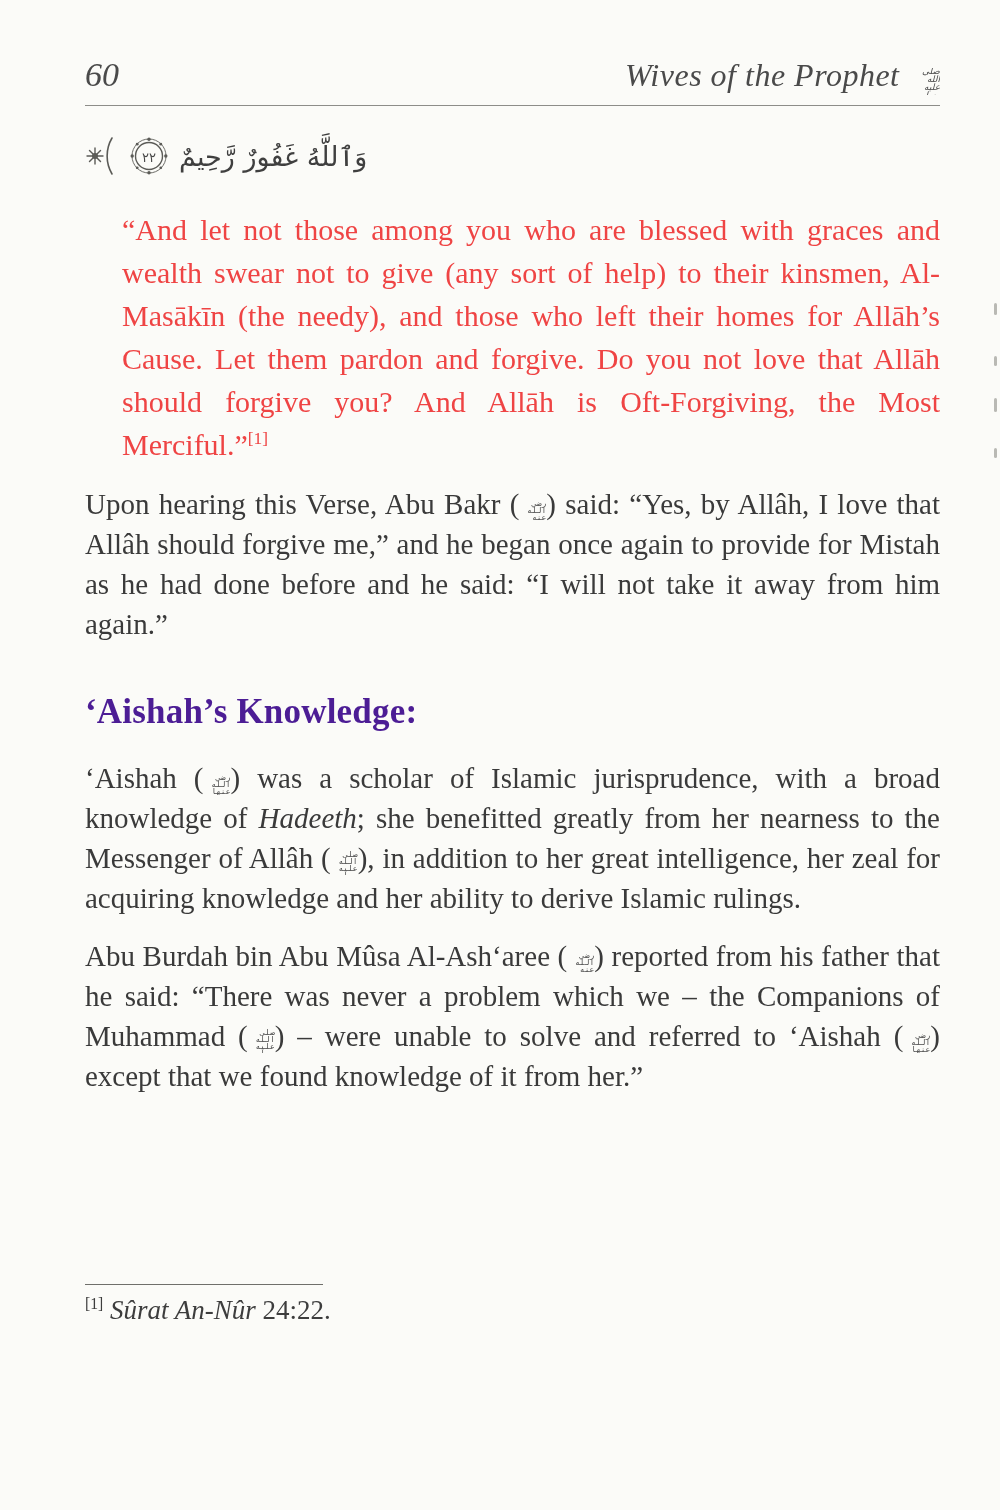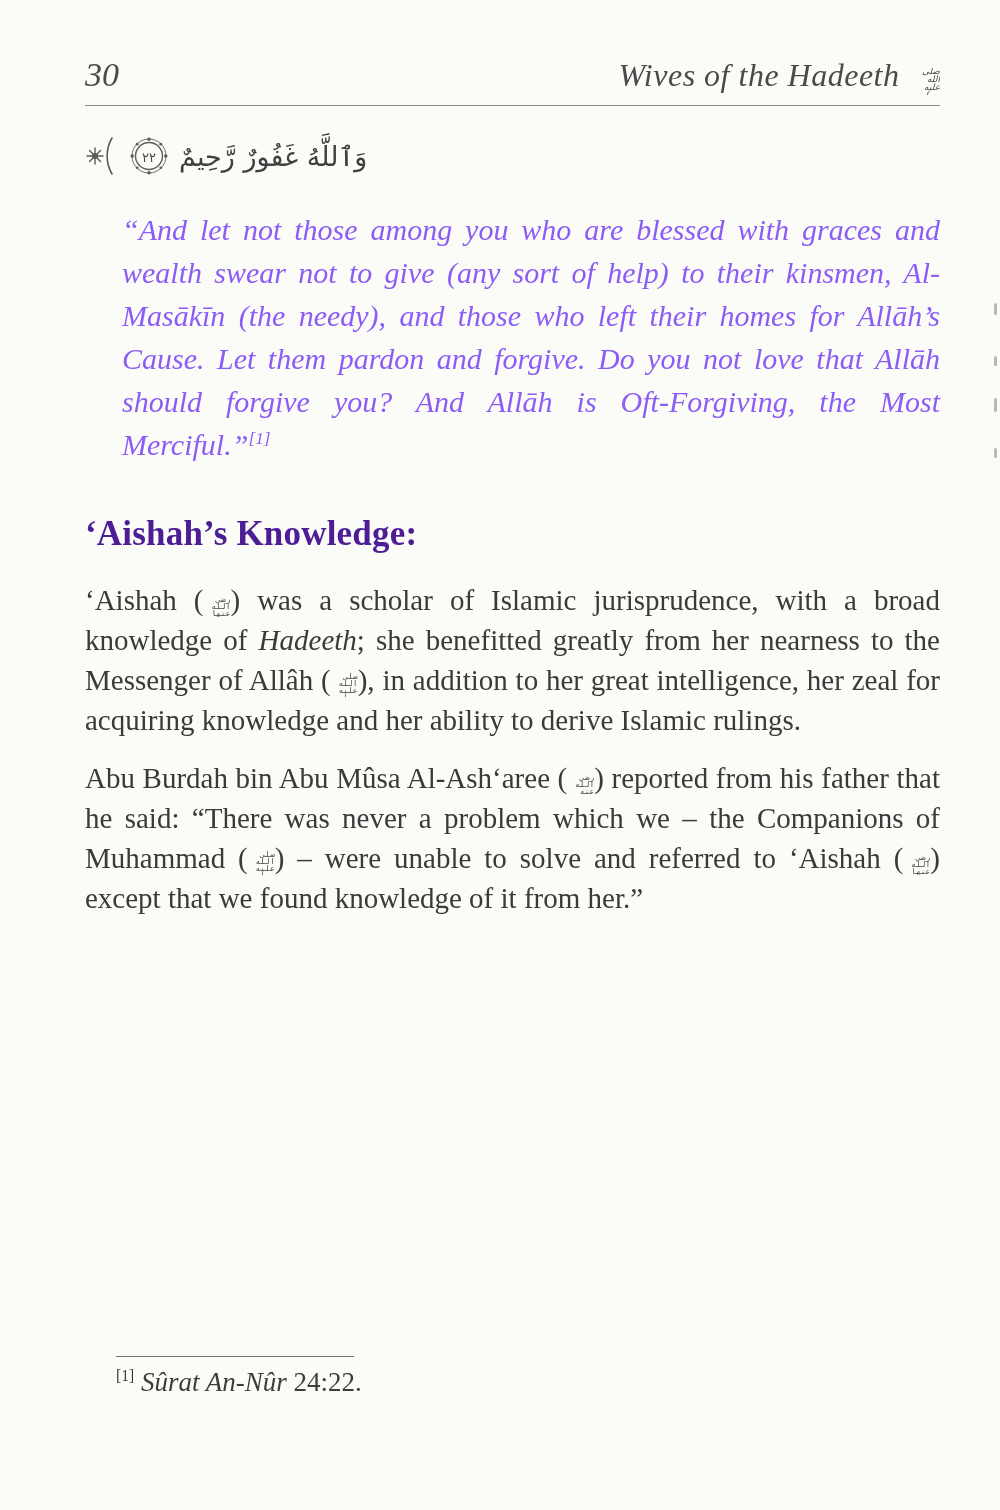--- a/index.html
+++ b/index.html
@@ -72,25 +72,24 @@
     justify-content: flex-end;
     align-items: center;
     gap: 10px;
     height: 52px;
   }
   .arabic-text { white-space: nowrap; }
   .verse-circle-svg, .rosette-svg { flex: 0 0 auto; }
   
   .quote-block {
     margin: 26px 0 0 37px;
-    font-style: italic;
     font-size: 30px;
     line-height: 43px;
     text-align: justify;
-    color: #8b5cf6;
+    color: #ef4444;
   }
   
   .body-para {
     margin-top: 18px;
     font-size: 29px;
     line-height: 40px;
     text-align: justify;
     color: #3a3a3a;
   }
   .section-heading {
@@ -105,23 +104,22 @@
   .seg-i { font-style: italic; }
   .seg-sup {
     vertical-align: super;
     font-size: 0.58em;
     line-height: 0;
   }
   
   .footnote-area {
     position: absolute;
     left: 85px;
-    top: 1356px;
+    top: 1284px;
     width: 855px;
-    margin-left: 31px;
   }
   .footnote-rule {
     border: none;
     border-top: 1.8px solid #6f6f6b;
     width: 238px;
     margin: 0;
   }
   .footnote-text {
     margin-top: 10px;
     font-size: 27px;
@@ -136,22 +134,22 @@
     border-radius: 2px;
   }
 </style>
 </head>
 <body>
 
 <div class="page">
   <div class="content">
 
     <div class="header-row">
-      <span class="page-number">30</span>
-      <span class="running-title"><span>Wives of the Hadeeth</span>
+      <span class="page-number">60</span>
+      <span class="running-title"><span>Wives of the Prophet</span>
         <span class="honorific">صلى الله عليه وسلم</span>
       </span>
     </div>
     <hr class="header-rule">
 
     <div class="arabic-line">
       <span class="arabic-text">وَٱللَّهُ غَفُورٌ رَّحِيمٌ</span>
       <svg class="verse-circle-svg" width="40" height="40" viewBox="0 0 40 40">
         <circle cx="20" cy="20" r="17" fill="none" stroke="#5b5b57" stroke-width="0.9"></circle>
         <circle cx="20" cy="20" r="13.5" fill="none" stroke="#5b5b57" stroke-width="1.4"></circle>
@@ -174,20 +172,21 @@
           <line x1="2" y1="23" x2="18" y2="23"></line>
           <line x1="4.5" y1="17.5" x2="15.5" y2="28.5"></line>
           <line x1="4.5" y1="28.5" x2="15.5" y2="17.5"></line>
         </g>
         <circle cx="10" cy="23" r="3" fill="#5b5b57"></circle>
       </svg>
     </div>
 
     <div class="quote-block">“And let not those among you who are blessed with graces and wealth swear not to give (any sort of help) to their kinsmen, Al-Masākīn (the needy), and those who left their homes for Allāh’s Cause. Let them pardon and forgive. Do you not love that Allāh should forgive you? And Allāh is Oft-Forgiving, the Most Merciful.”<span class="seg-sup">[1]</span></div>
 
+    <p class="body-para">Upon hearing this Verse, Abu Bakr (<span class="honorific">رضي الله عنه</span>) said: “Yes, by Allâh, I love that Allâh should forgive me,” and he began once again to provide for Mistah as he had done before and he said: “I will not take it away from him again.”</p>
 
     <h2 class="section-heading">‘Aishah’s Knowledge:</h2>
 
     <p class="body-para">‘Aishah (<span class="honorific">رضي الله عنها</span>) was a scholar of Islamic jurisprudence, with a broad knowledge of <span class="seg-i">Hadeeth</span>; she benefitted greatly from her nearness to the Messenger of Allâh (<span class="honorific">صلى الله عليه وسلم</span>), in addition to her great intelligence, her zeal for acquiring knowledge and her ability to derive Islamic rulings.</p>
 
 
     <p class="body-para">Abu Burdah bin Abu Mûsa Al-Ash‘aree (<span class="honorific">رضي الله عنه</span>) reported from his father that he said: “There was never a problem which we – the Companions of Muhammad (<span class="honorific">صلى الله عليه وسلم</span>) – were unable to solve and referred to ‘Aishah (<span class="honorific">رضي الله عنها</span>) except that we found knowledge of it from her.”</p>
   </div>
 
   <div class="footnote-area">

